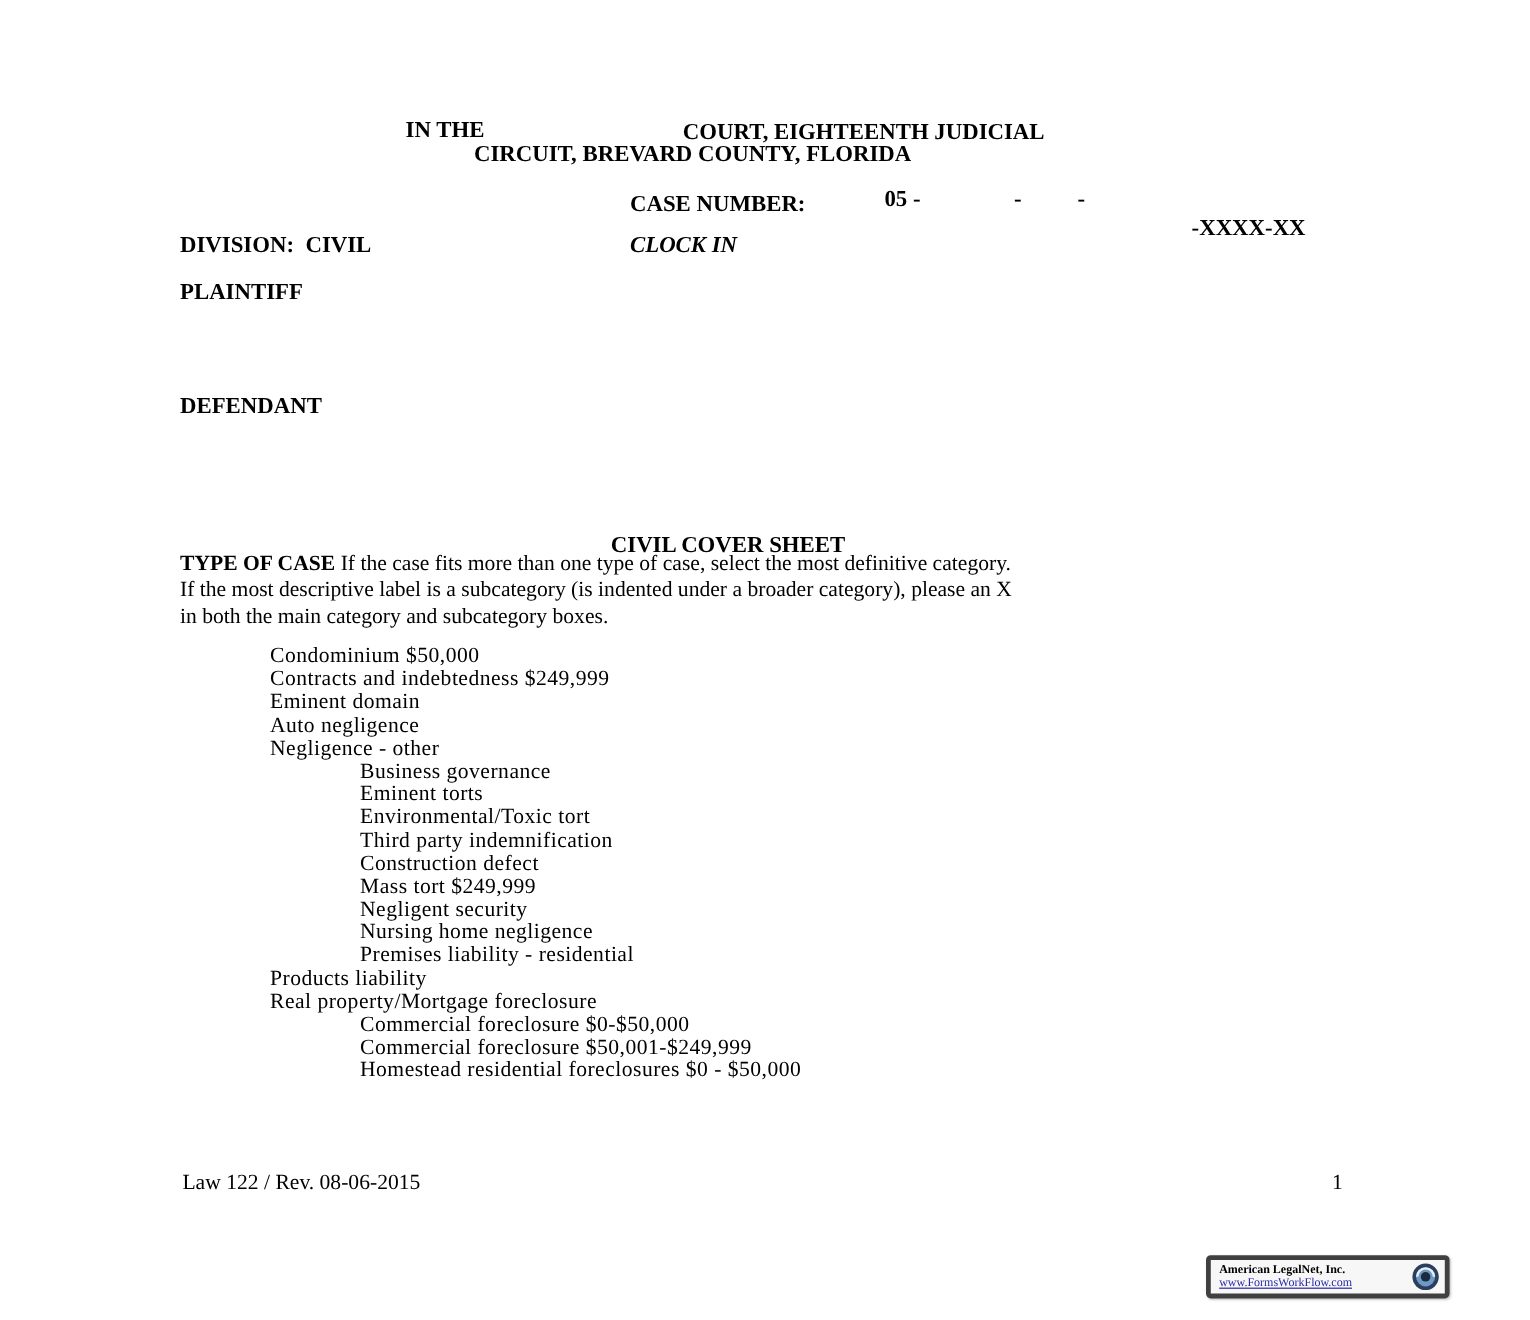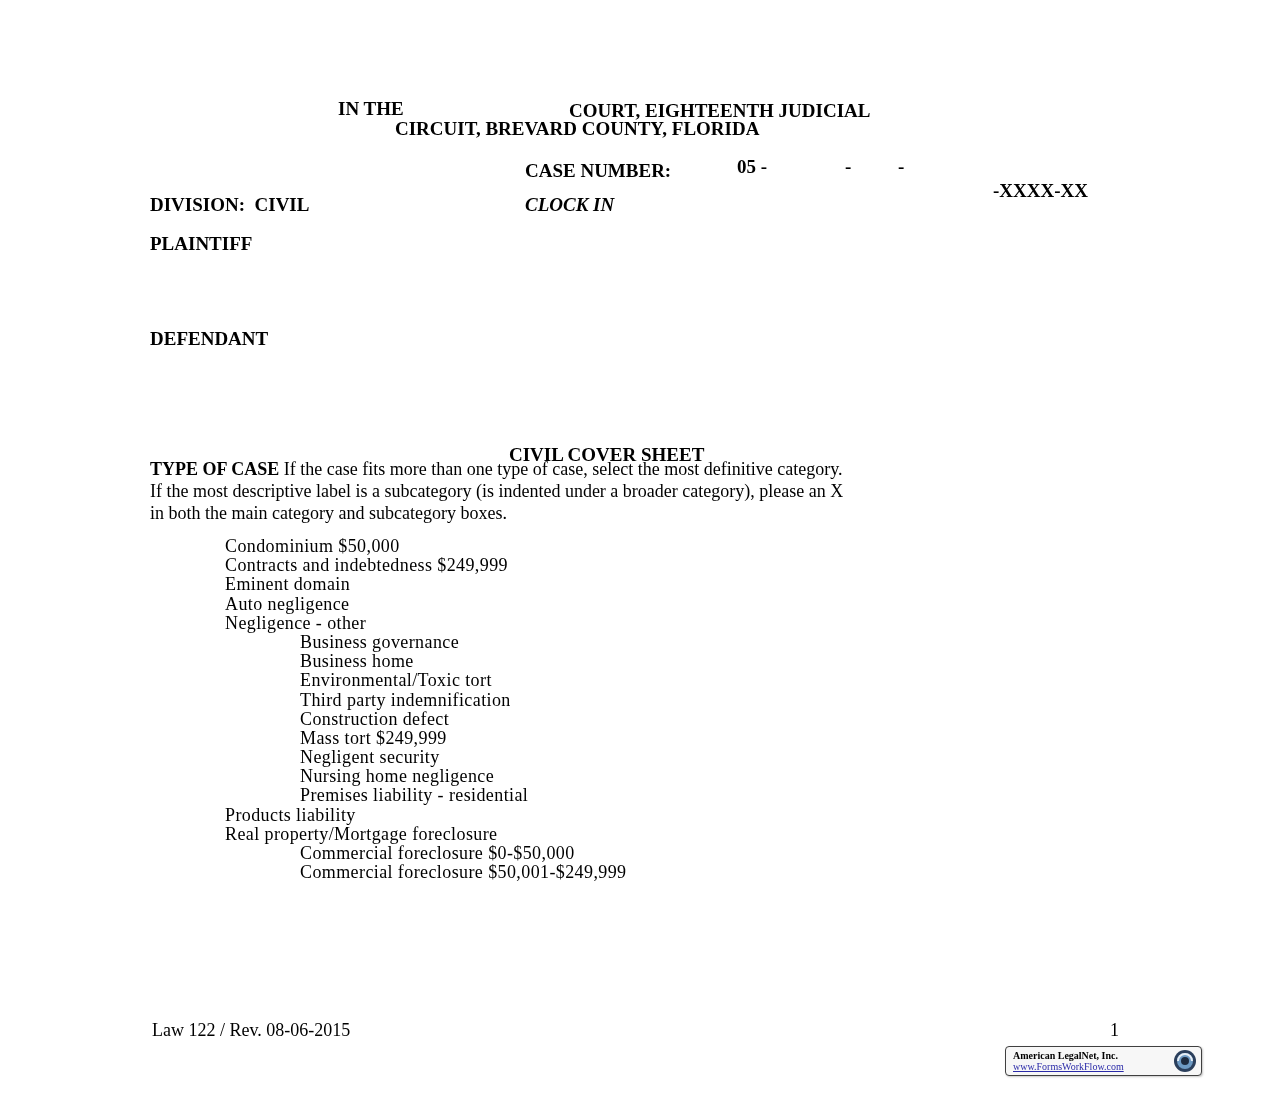--- a/index.html
+++ b/index.html
@@ -6,23 +6,23 @@
   body { width: 1275px; height: 1100px; position: relative; overflow: hidden;
          font-family: "Liberation Serif", "DejaVu Serif", serif; color: #000; }
   .abs { position: absolute; white-space: pre; }
   .b { font-weight: bold; }
   .bi { font-weight: bold; font-style: italic; }
   .hdr { font-size: 19px; }
   .body-text { font-size: 18px; line-height: 22px; }
   .list { position: absolute; left: 225px; top: 537px; font-size: 18px; letter-spacing: 0.4px; }
   .list-item { height: 19.2px; line-height: 19px; white-space: pre; }
   .list-item.sub { padding-left: 75px; }
-  .footer { font-size: 18px; margin-top: 45px; }
+  .footer { font-size: 18px; }
   .badge { position: absolute; left: 1005px; top: 1046px; width: 195px; height: 28px;
-           border: 1px solid #404040; border-radius: 4px; background: #f7f7f7;
+           border: 4px solid #404040; border-radius: 4px; background: #f7f7f7;
            box-shadow: 1px 1px 2px #c8c8c8; }
   .badge-name { position: absolute; left: 7px; top: 3px; font-size: 10px; font-weight: bold; white-space: nowrap; }
   .badge-url { position: absolute; left: 7px; top: 14px; font-size: 10px; color: #2a2aa8; text-decoration: underline; white-space: nowrap; }
   .badge-logo { position: absolute; right: 4px; top: 2px; width: 24px; height: 24px; }
 </style>
 </head>
 <body>
 
 <div class="abs b hdr" style="left:338px; top:98px;">IN THE</div>
 <div class="abs b hdr" style="left:569px; top:100px;">COURT, EIGHTEENTH JUDICIAL</div>
@@ -46,32 +46,33 @@
 <div class="abs body-text" style="left:150px; top:480px;">If the most descriptive label is a subcategory (is indented under a broader category), please an X</div>
 <div class="abs body-text" style="left:150px; top:502px;">in both the main category and subcategory boxes.</div>
 
 <div class="list">
   <div class="list-item">Condominium $50,000</div>
   <div class="list-item">Contracts and indebtedness $249,999</div>
   <div class="list-item">Eminent domain</div>
   <div class="list-item">Auto negligence</div>
   <div class="list-item">Negligence - other</div>
   <div class="list-item sub">Business governance</div>
-  <div class="list-item sub">Business home</div>
+  <div class="list-item sub">Eminent torts</div>
   <div class="list-item sub">Environmental/Toxic tort</div>
   <div class="list-item sub">Third party indemnification</div>
   <div class="list-item sub">Construction defect</div>
   <div class="list-item sub">Mass tort $249,999</div>
   <div class="list-item sub">Negligent security</div>
   <div class="list-item sub">Nursing home negligence</div>
   <div class="list-item sub">Premises liability - residential</div>
   <div class="list-item">Products liability</div>
   <div class="list-item">Real property/Mortgage foreclosure</div>
   <div class="list-item sub">Commercial foreclosure $0-$50,000</div>
   <div class="list-item sub">Commercial foreclosure $50,001-$249,999</div>
+  <div class="list-item sub">Homestead residential foreclosures $0 - $50,000</div>
 </div>
 
 <div class="abs footer" style="left:152px; top:975px;">Law 122 / Rev. 08-06-2015</div>
 <div class="abs footer" style="left:1110px; top:975px;">1</div>
 
 <div class="badge">
   <div class="badge-name">American LegalNet, Inc.</div>
   <div class="badge-url">www.FormsWorkFlow.com</div>
   <svg class="badge-logo" viewBox="0 0 24 24">
     <circle cx="12" cy="12" r="11" fill="#2b3f5c"></circle>

